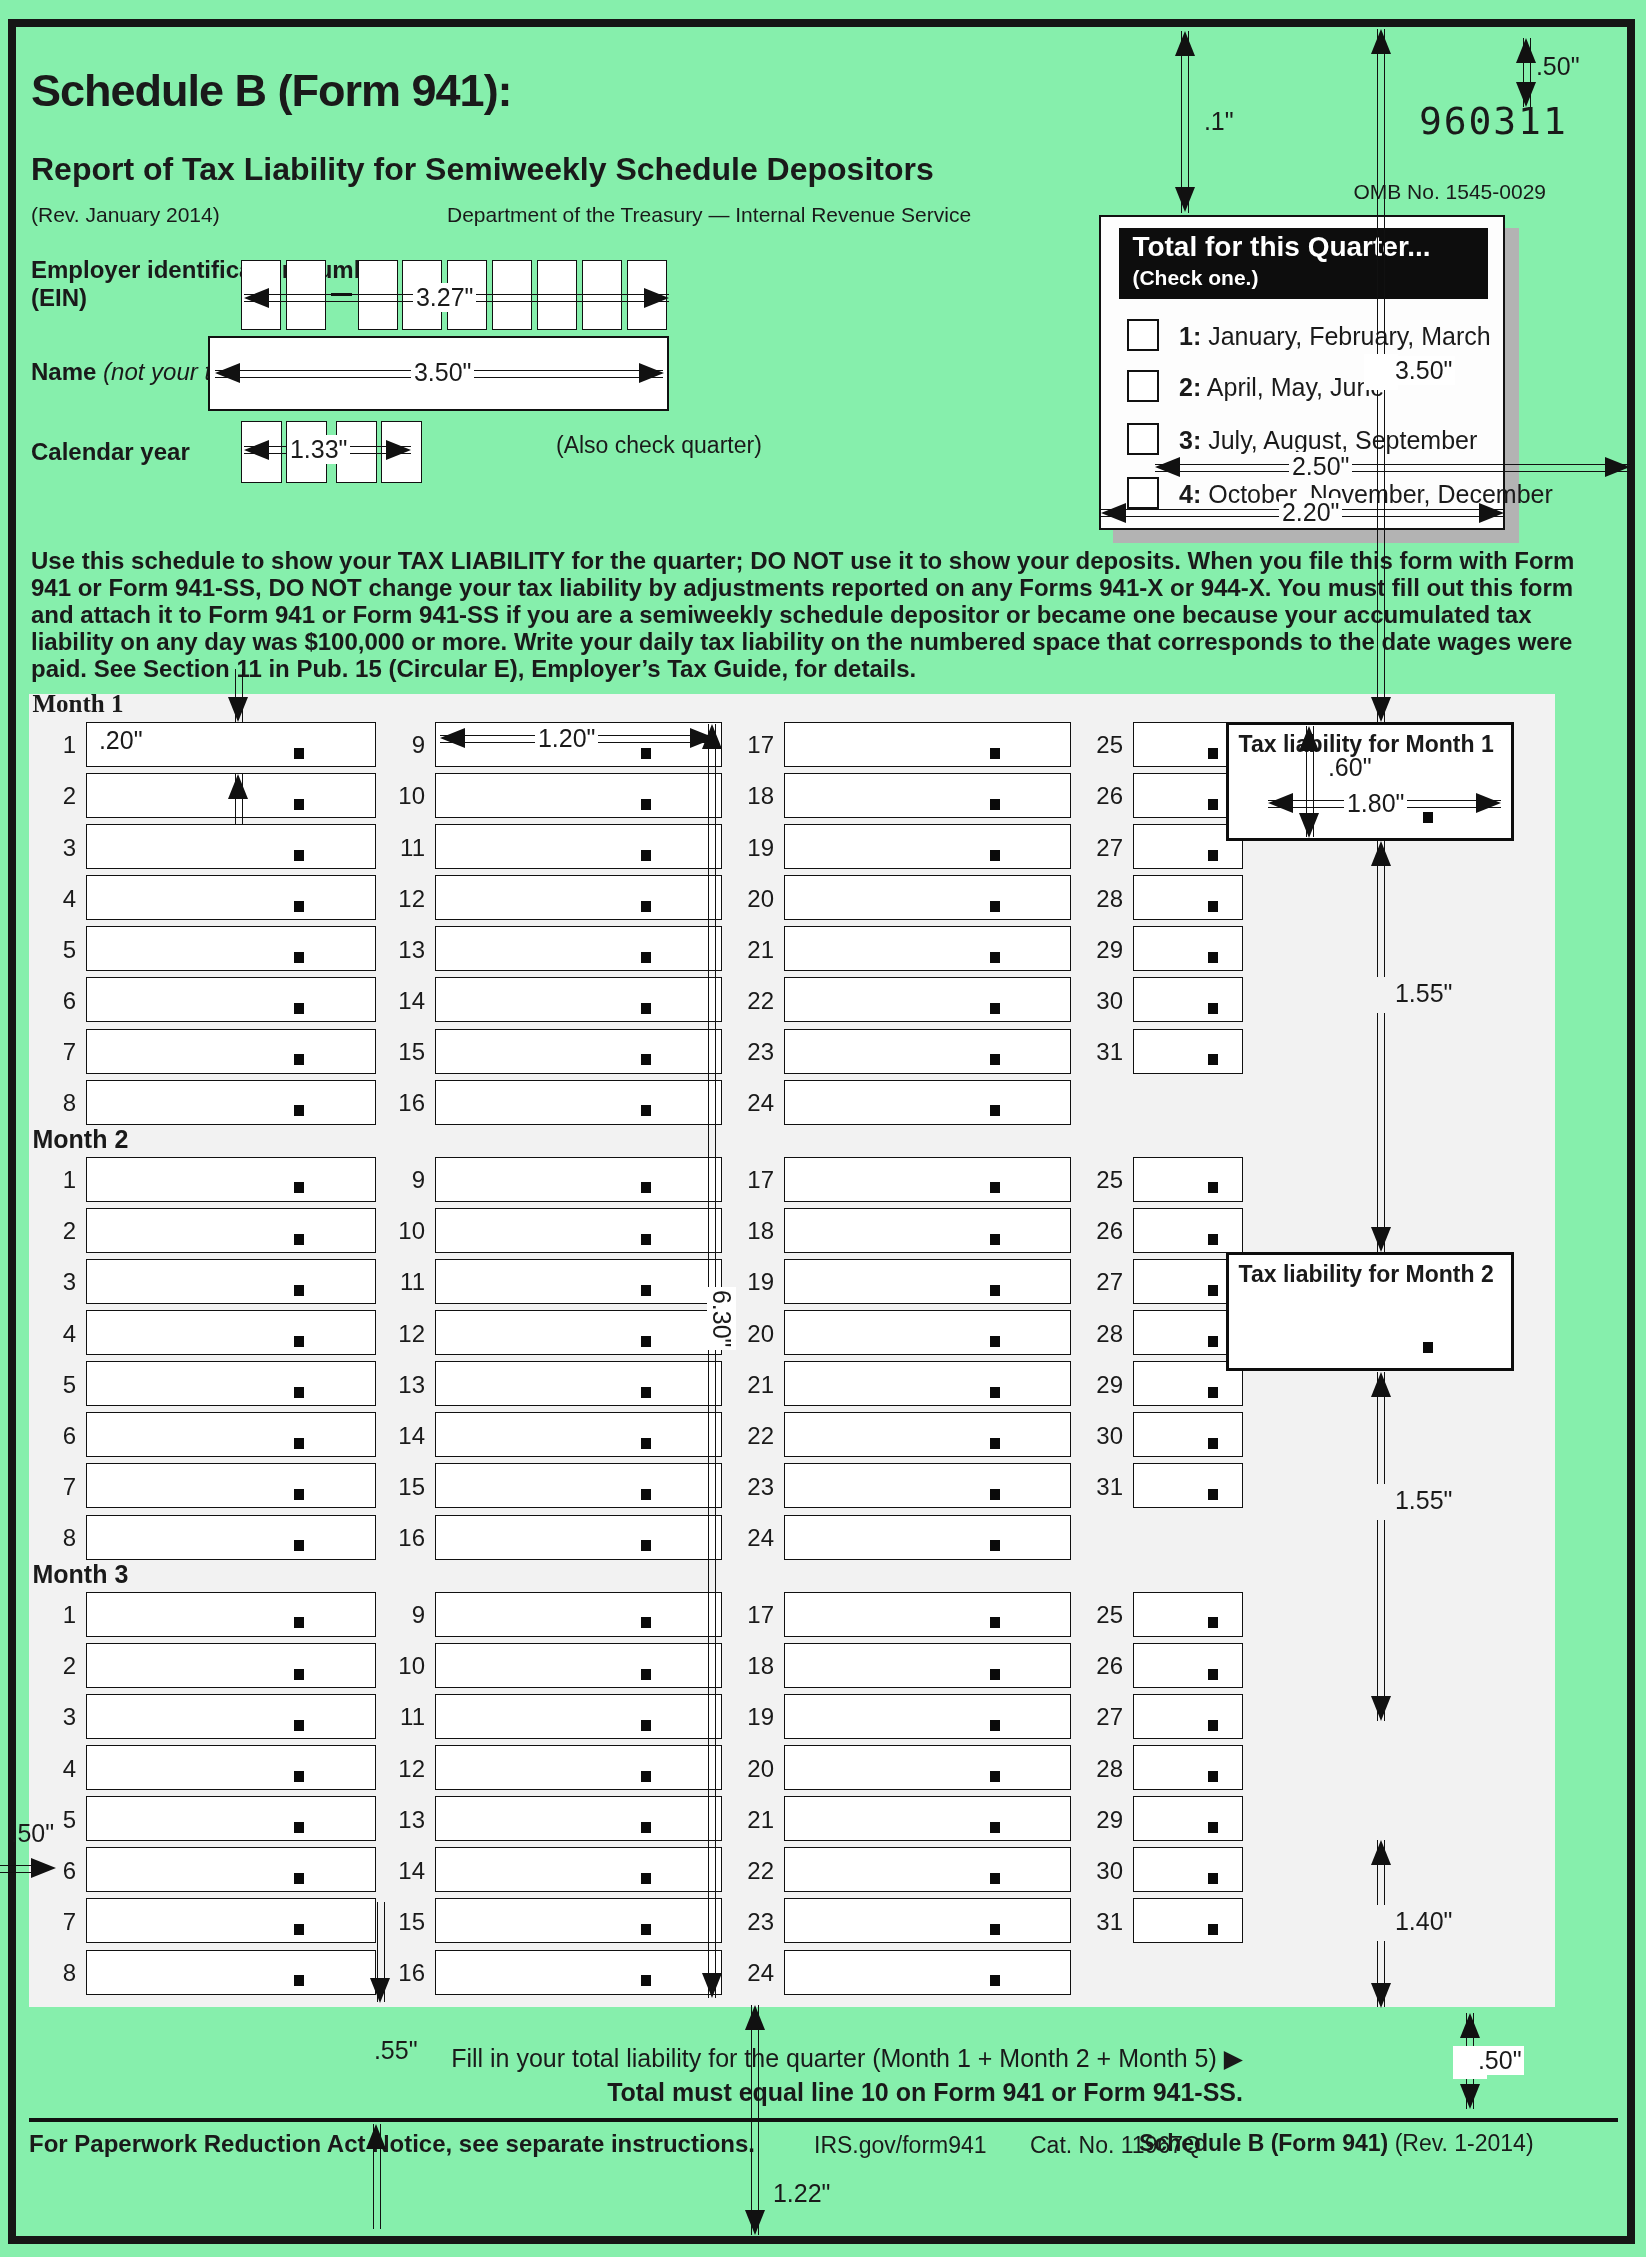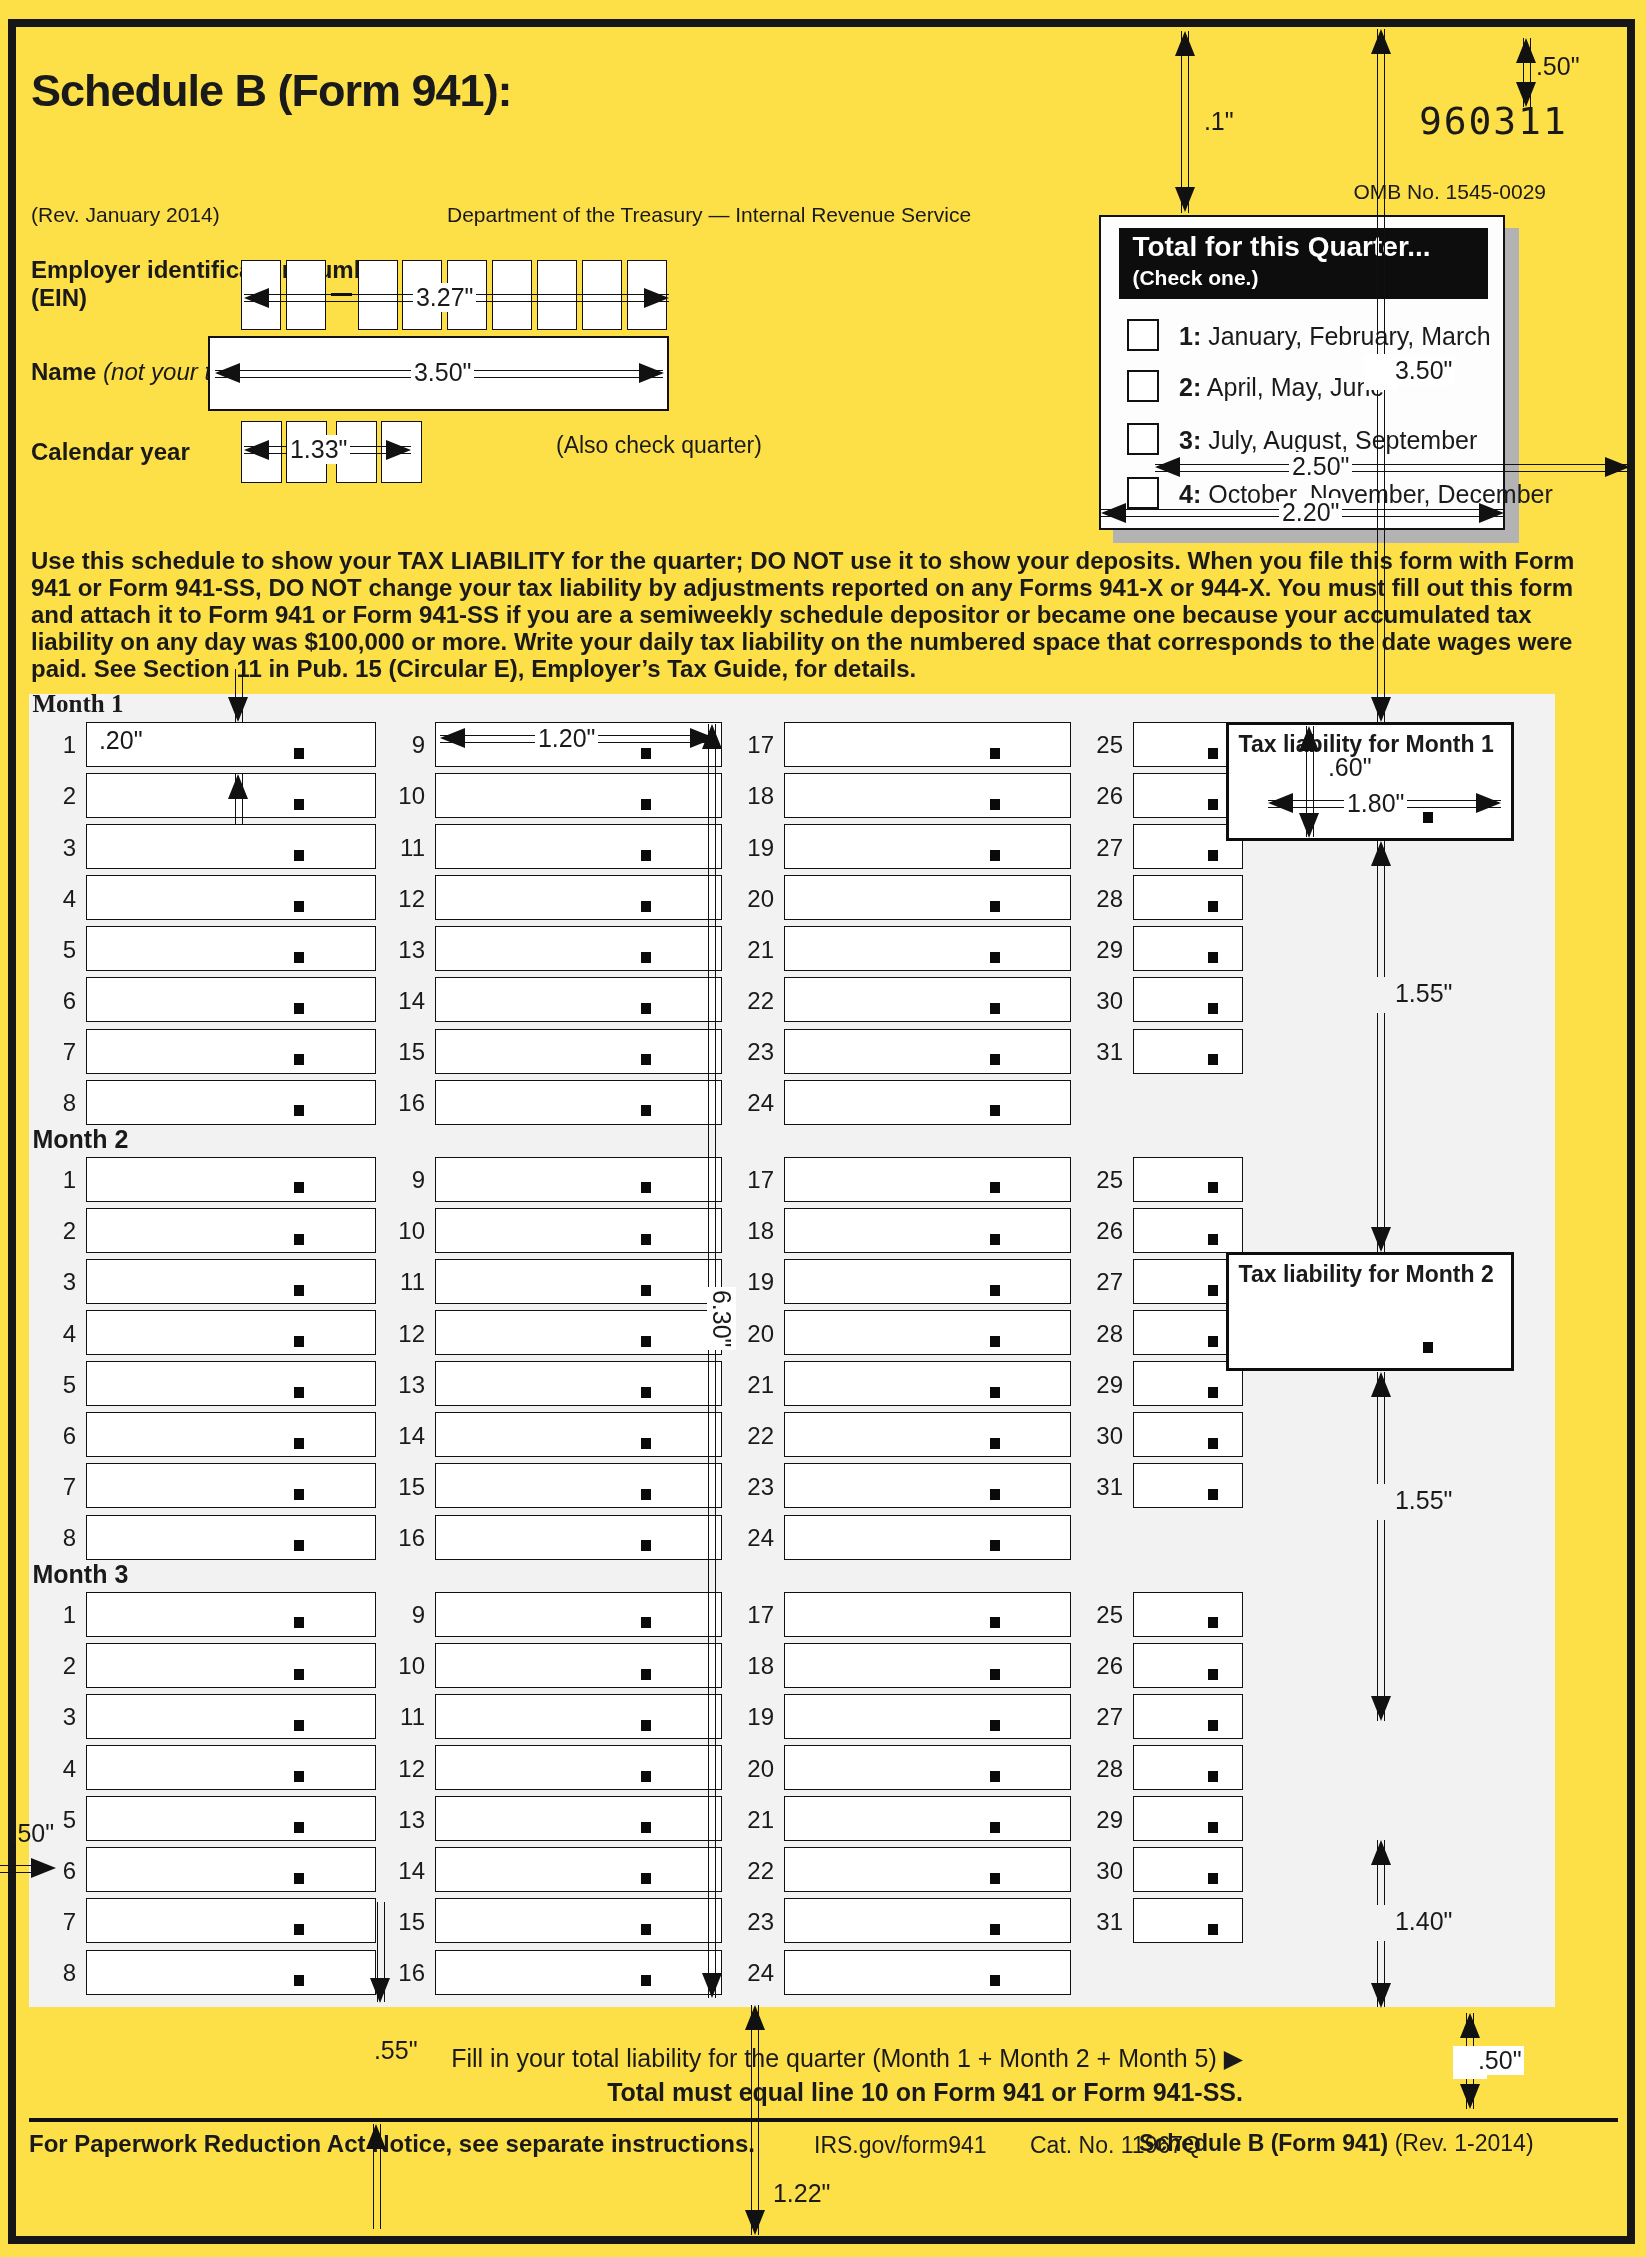--- a/index.html
+++ b/index.html
@@ -1,16 +1,16 @@
 <!DOCTYPE html>
 <html><head>
 <meta charset="utf-8">
 <style>
   html,body{margin:0;padding:0;background:#fff;}
-  #page{position:relative;width:1646px;height:2258px;background:#fde047;overflow:hidden;
+  #page{position:relative;width:1646px;height:2258px;background:#86efac;overflow:hidden;
         font-family:"Liberation Sans",sans-serif;color:#1a1a1a;}
   .abs{position:absolute;}
   #frame{position:absolute;left:7.6px;top:19px;width:1627px;height:2225px;
          border:8.6px solid #161616;box-sizing:border-box;z-index:3;}
   
   #form-title{left:31px;top:65px;font-size:45px;font-weight:bold;letter-spacing:-1px;z-index:2;}
   #form-subtitle{left:31px;top:151px;font-size:32px;font-weight:bold;z-index:2;}
   #form-rev{left:31px;top:203px;font-size:21px;z-index:2;}
   #form-dept{left:447px;top:203px;font-size:21px;z-index:2;}
   #omb{left:1336px;top:180px;width:210px;font-size:21px;text-align:right;z-index:2;}
@@ -68,20 +68,21 @@
   .dpatch{position:absolute;width:34px;z-index:7;}
   .dlabel{position:absolute;font-size:25px;white-space:nowrap;padding:0 2.9px;z-index:8;color:#1a1a1a;}
 </style>
 </head>
 <body>
 
 <div id="page">
   <div id="frame"></div>
 
   <div class="abs" id="form-title">Schedule B (Form 941):</div>
+  <div class="abs" id="form-subtitle">Report of Tax Liability for Semiweekly Schedule Depositors</div>
   <div class="abs" id="form-rev">(Rev. January 2014)</div>
   <div class="abs" id="form-dept">Department of the Treasury — Internal Revenue Service</div>
   <div class="abs" id="omb">OMB No. 1545-0029</div>
   <div class="abs" id="doc-number">960311</div>
 
   <div class="abs fld-label" style="left:31px;top:256px;">
     <span>Employer identification number</span><br>
     <span>(EIN)</span>
   </div>
   <div id="ein-boxes">

